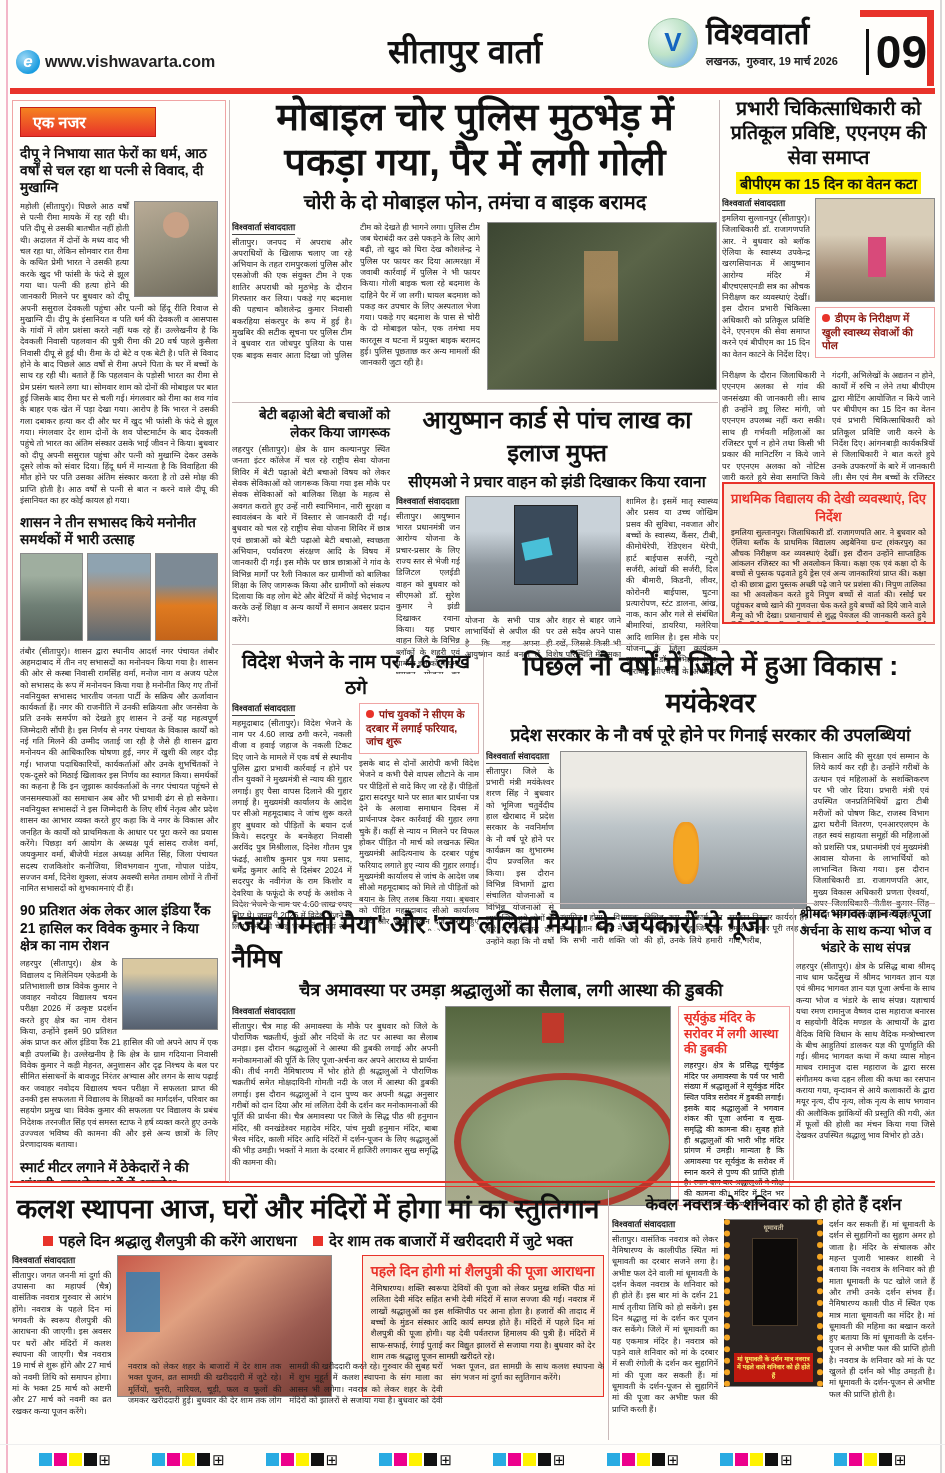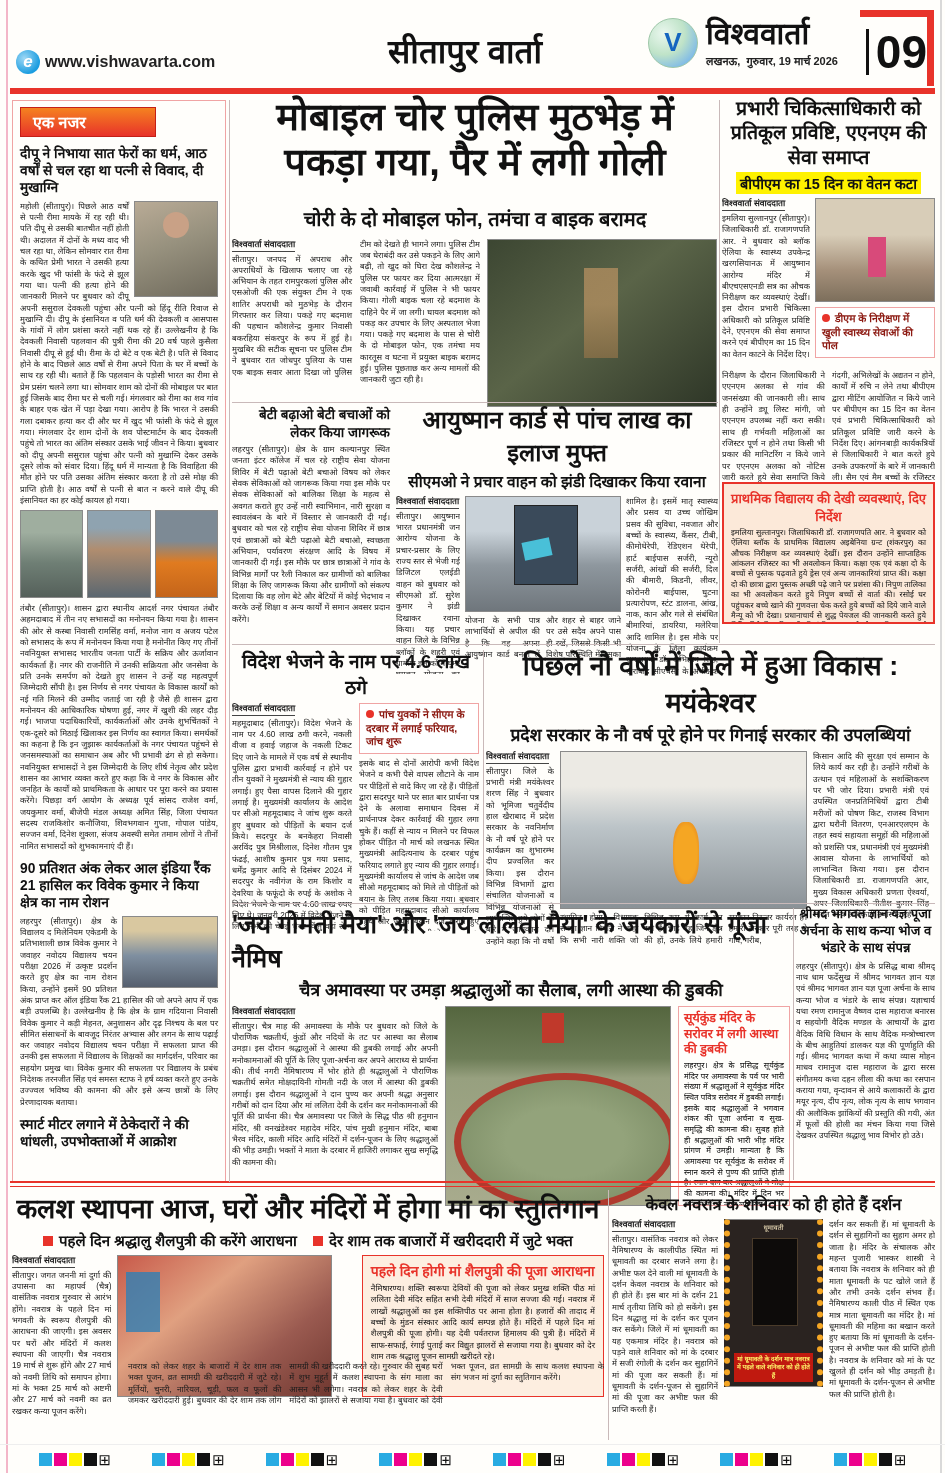--- a/index.html
+++ b/index.html
@@ -55,21 +55,21 @@
   .trio .ph{width:64px;height:88px;}
   .ph-m1{background:linear-gradient(180deg,#9fae9f 25%,#6f7f75 60%,#55605a);}
   .ph-m2{background:linear-gradient(180deg,#8fa3b0 20%,#b08d6f 45%,#5b6770);}
   .ph-m3{background:linear-gradient(180deg,#7d8a95 35%,#e07b20 60%,#c4641a);}
   .ph-vivek{float:right;width:96px;height:72px;margin:0 0 3px 5px;
             background:linear-gradient(180deg,#d9c8a0 20%,#7f8fa0 55%,#56606e);}
 
   
   .main-art{position:absolute;left:232px;top:95px;width:486px;}
   .main-h{font-size:38px;font-weight:800;text-align:center;line-height:1.18;}
-  .main-sub{font-size:20px;font-weight:800;text-align:center;margin-top:20px;}
+  .main-sub{font-size:20px;font-weight:800;text-align:center;margin-top:3px;}
   .main-body{display:flex;gap:7px;margin-top:7px;}
   .main-text{width:248px;column-count:2;column-gap:8px;height:168px;overflow:hidden;}
   .ph-police{width:230px;height:168px;background:linear-gradient(140deg,#3c4632 0%,#5a6448 45%,#2e3627 100%);}
   .ph-police:after{content:"";position:absolute;left:96px;top:28px;width:34px;height:90px;
                    background:linear-gradient(180deg,#b08d5f 40%,#8a7048);opacity:.8;}
 
   
   .beti-art{position:absolute;left:232px;top:406px;width:158px;}
   .beti-h{font-size:13.5px;font-weight:800;text-align:right;line-height:1.3;margin-bottom:3px;}
   .beti-body{height:218px;overflow:hidden;}
@@ -213,20 +213,21 @@
 
     <div>
       <div class="ek-h">दीपू ने निभाया सात फेरों का धर्म, आठ वर्षों से चल रहा था पत्नी से विवाद, दी मुखाग्नि</div>
       <div class="bodytxt">
         <span class="ph ph-deepu"></span>
         <span>महोली (सीतापुर)। पिछले आठ वर्षों से पत्नी रीमा मायके में रह रही थी। पति दीपू से उसकी बातचीत नहीं होती थी। अदालत में दोनों के मध्य वाद भी चल रहा था, लेकिन सोमवार रात रीमा के कथित प्रेमी भारत ने उसकी हत्या करके खुद भी फांसी के फंदे से झूल गया था। पत्नी की हत्या होने की जानकारी मिलने पर बुधवार को दीपू अपनी ससुराल देवकली पहुंचा और पत्नी को हिंदू रीति रिवाज से मुखाग्नि दी। दीपू के इंसानियत व पति धर्म की देवकली व आसपास के गांवों में लोग प्रशंसा करते नहीं थक रहे हैं। उल्लेखनीय है कि देवकली निवासी पहलवान की पुत्री रीमा की 20 वर्ष पहले कुसैला निवासी दीपू से हुई थी। रीमा के दो बेटे व एक बेटी है। पति से विवाद होने के बाद पिछले आठ वर्षों से रीमा अपने पिता के घर में बच्चों के साथ रह रही थी। बताते हैं कि पहलवान के पड़ोसी भारत का रीमा से प्रेम प्रसंग चलने लगा था। सोमवार शाम को दोनों की मोबाइल पर बात हुई जिसके बाद रीमा घर से चली गई। मंगलवार को रीमा का शव गांव के बाहर एक खेत में पड़ा देखा गया। आरोप है कि भारत ने उसकी गला दबाकर हत्या कर दी और घर में खुद भी फांसी के फंदे से झूल गया। मंगलवार देर शाम दोनों के शव पोस्टमार्टम के बाद देवकली पहुंचे तो भारत का अंतिम संस्कार उसके भाई जीवन ने किया। बुधवार को दीपू अपनी ससुराल पहुंचा और पत्नी को मुखाग्नि देकर उसके दूसरे लोक को संवार दिया। हिंदू धर्म में मान्यता है कि विवाहिता की मौत होने पर पति उसका अंतिम संस्कार करता है तो उसे मोक्ष की प्राप्ति होती है। आठ वर्षों से पत्नी से बात न करने वाले दीपू की इंसानियत का हर कोई कायल हो गया।</span>
       </div>
     </div>
 
     <div>
+      <div class="ek-h">शासन ने तीन सभासद किये मनोनीत समर्थकों में भारी उत्साह</div>
       <div class="trio">
         <span class="ph ph-m1"></span>
         <span class="ph ph-m2"></span>
         <span class="ph ph-m3"></span>
       </div>
       <div class="bodytxt">तंबौर (सीतापुर)। शासन द्वारा स्थानीय आदर्श नगर पंचायत तंबौर अहमदाबाद में तीन नए सभासदों का मनोनयन किया गया है। शासन की ओर से कस्बा निवासी रामसिंह वर्मा, मनोज नाग व अजय पटेल को सभासद के रूप में मनोनयन किया गया है मनोनीत किए गए तीनों नवनियुक्त सभासद भारतीय जनता पार्टी के सक्रिय और ऊर्जावान कार्यकर्ता हैं। नगर की राजनीति में उनकी सक्रियता और जनसेवा के प्रति उनके समर्पण को देखते हुए शासन ने उन्हें यह महत्वपूर्ण जिम्मेदारी सौंपी है। इस निर्णय से नगर पंचायत के विकास कार्यों को नई गति मिलने की उम्मीद जताई जा रही है जैसे ही शासन द्वारा मनोनयन की आधिकारिक घोषणा हुई, नगर में खुशी की लहर दौड़ गई। भाजपा पदाधिकारियों, कार्यकर्ताओं और उनके शुभचिंतकों ने एक-दूसरे को मिठाई खिलाकर इस निर्णय का स्वागत किया। समर्थकों का कहना है कि इन जुझारू कार्यकर्ताओं के नगर पंचायत पहुंचने से जनसमस्याओं का समाधान अब और भी प्रभावी ढंग से हो सकेगा। नवनियुक्त सभासदों ने इस जिम्मेदारी के लिए शीर्ष नेतृत्व और प्रदेश शासन का आभार व्यक्त करते हुए कहा कि वे नगर के विकास और जनहित के कार्यों को प्राथमिकता के आधार पर पूरा करने का प्रयास करेंगे। पिछड़ा वर्ग आयोग के अध्यक्ष पूर्व सांसद राजेश वर्मा, जयकुमार वर्मा, बीजेपी मंडल अध्यक्ष अमित सिंह, जिला पंचायत सदस्य राजकिशोर कनौजिया, शिवभगवान गुप्ता, गोपाल पांडेय, सज्जन वर्मा, दिनेश शुक्ला, संजय अवस्थी समेत तमाम लोगों ने तीनों नामित सभासदों को शुभकामनाएं दी हैं।</div>
     </div>
 
     <div>
       <div class="ek-h">90 प्रतिशत अंक लेकर आल इंडिया रैंक 21 हासिल कर विवेक कुमार ने किया क्षेत्र का नाम रोशन</div>

